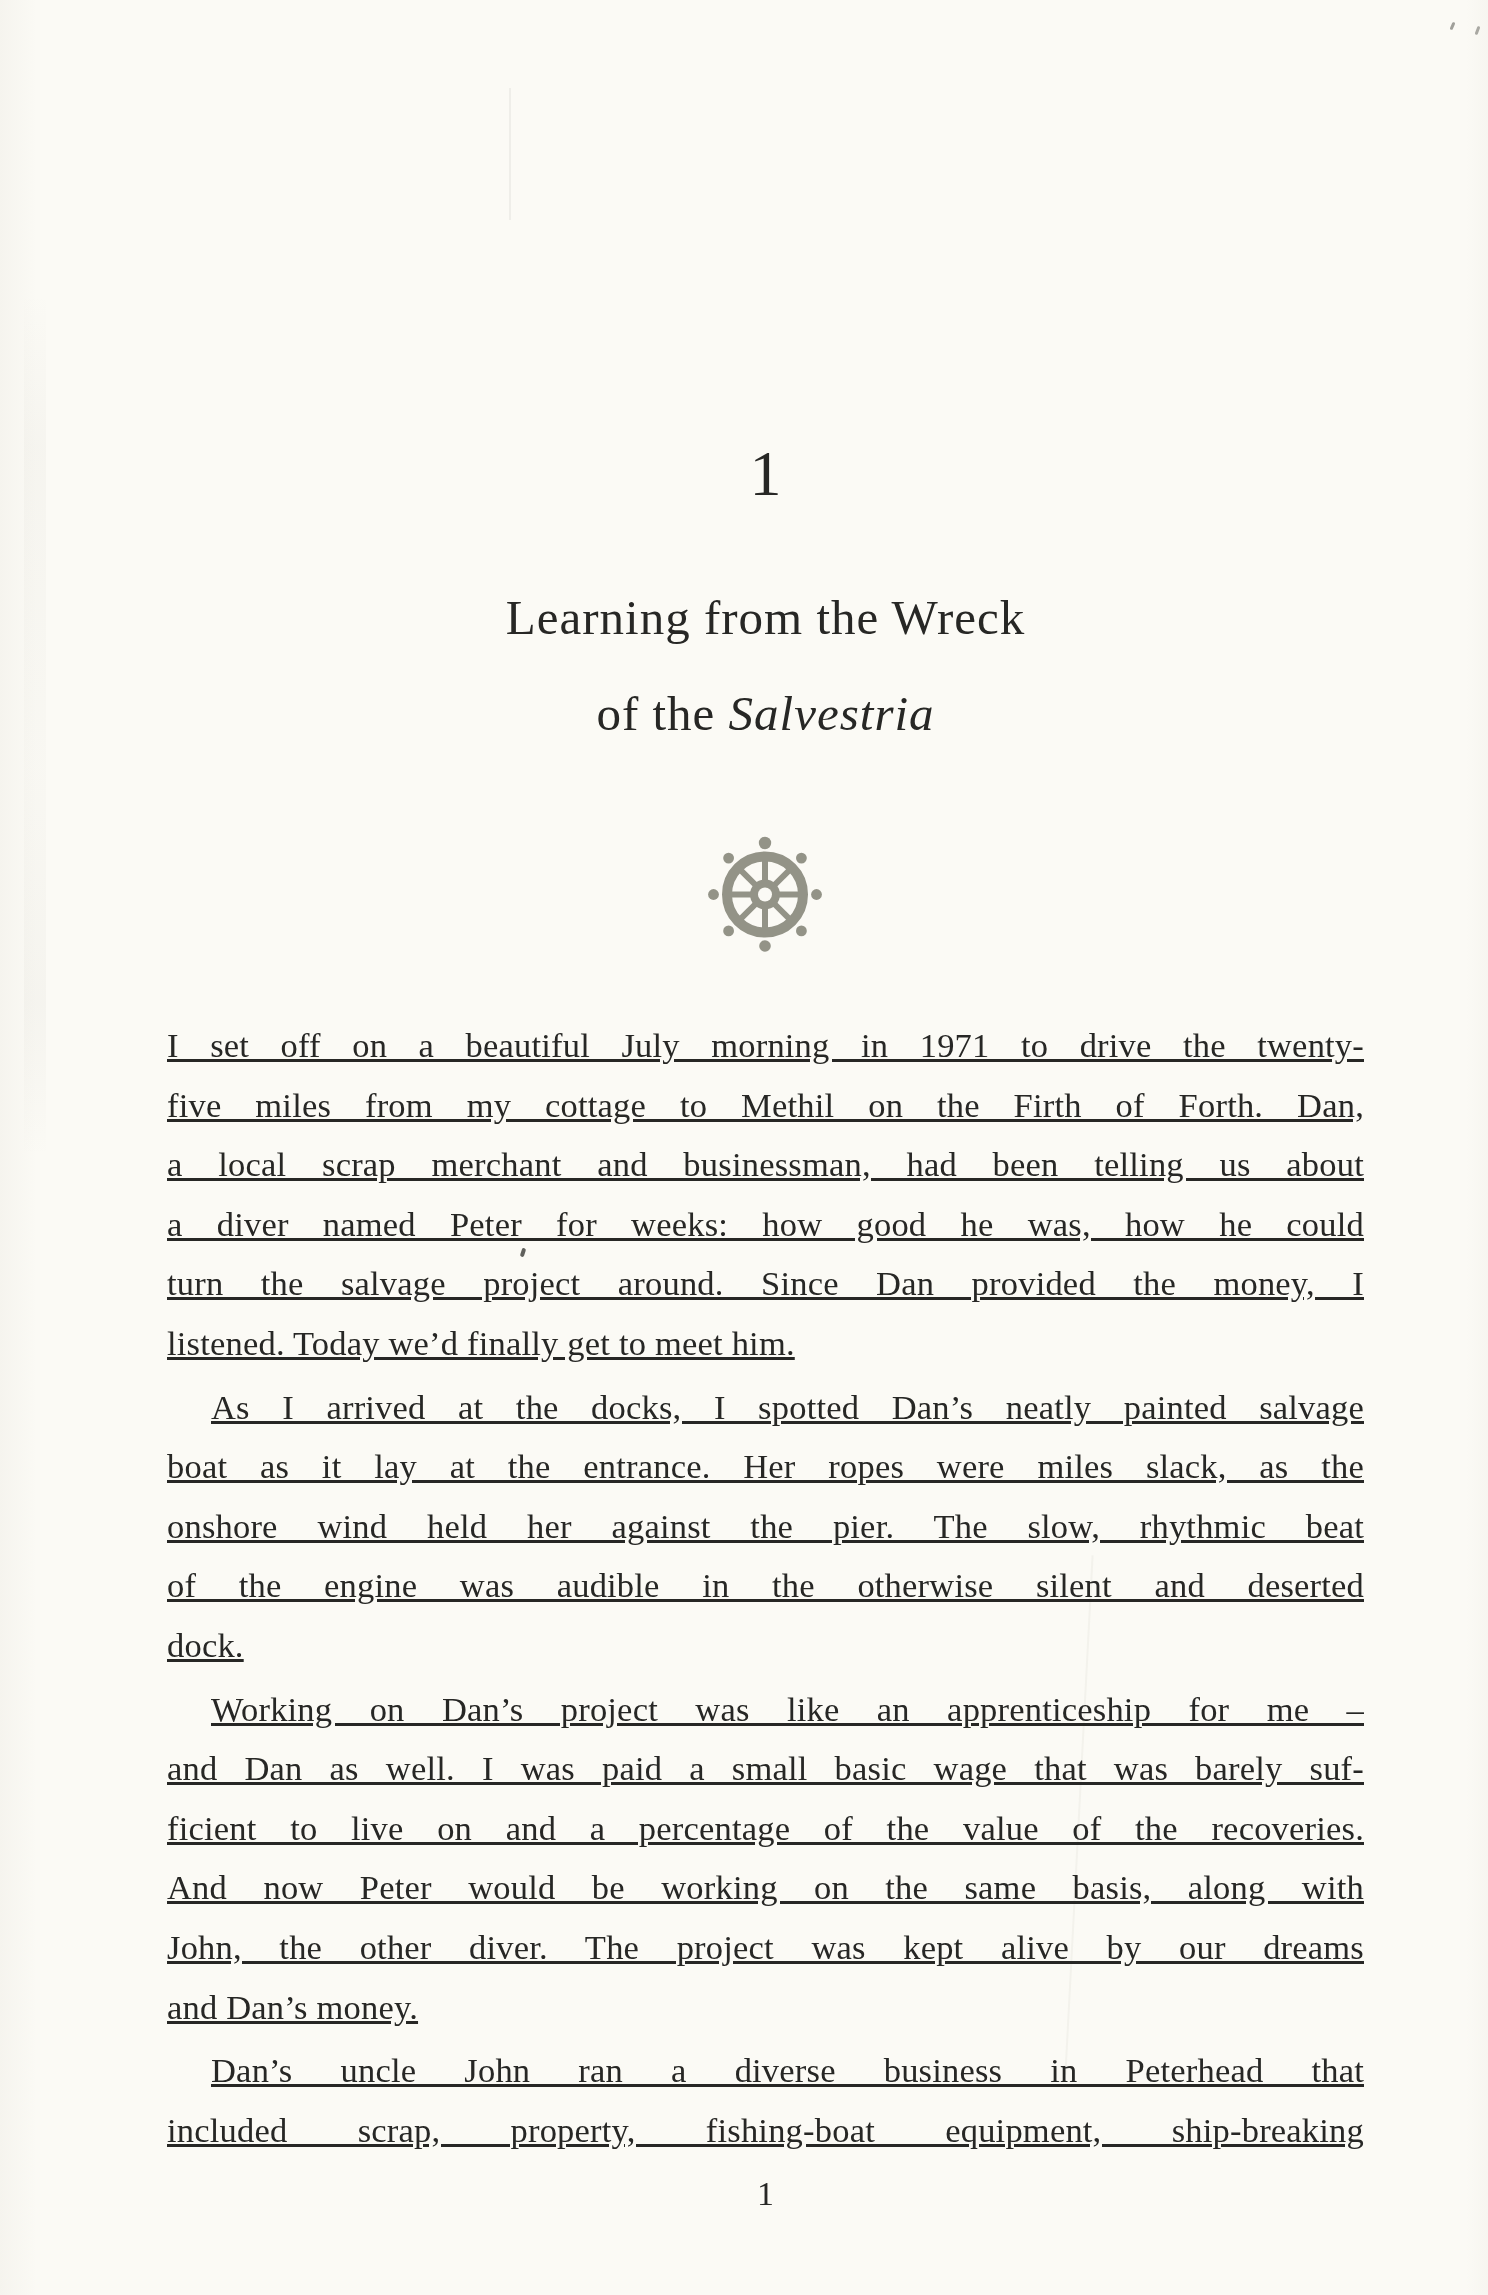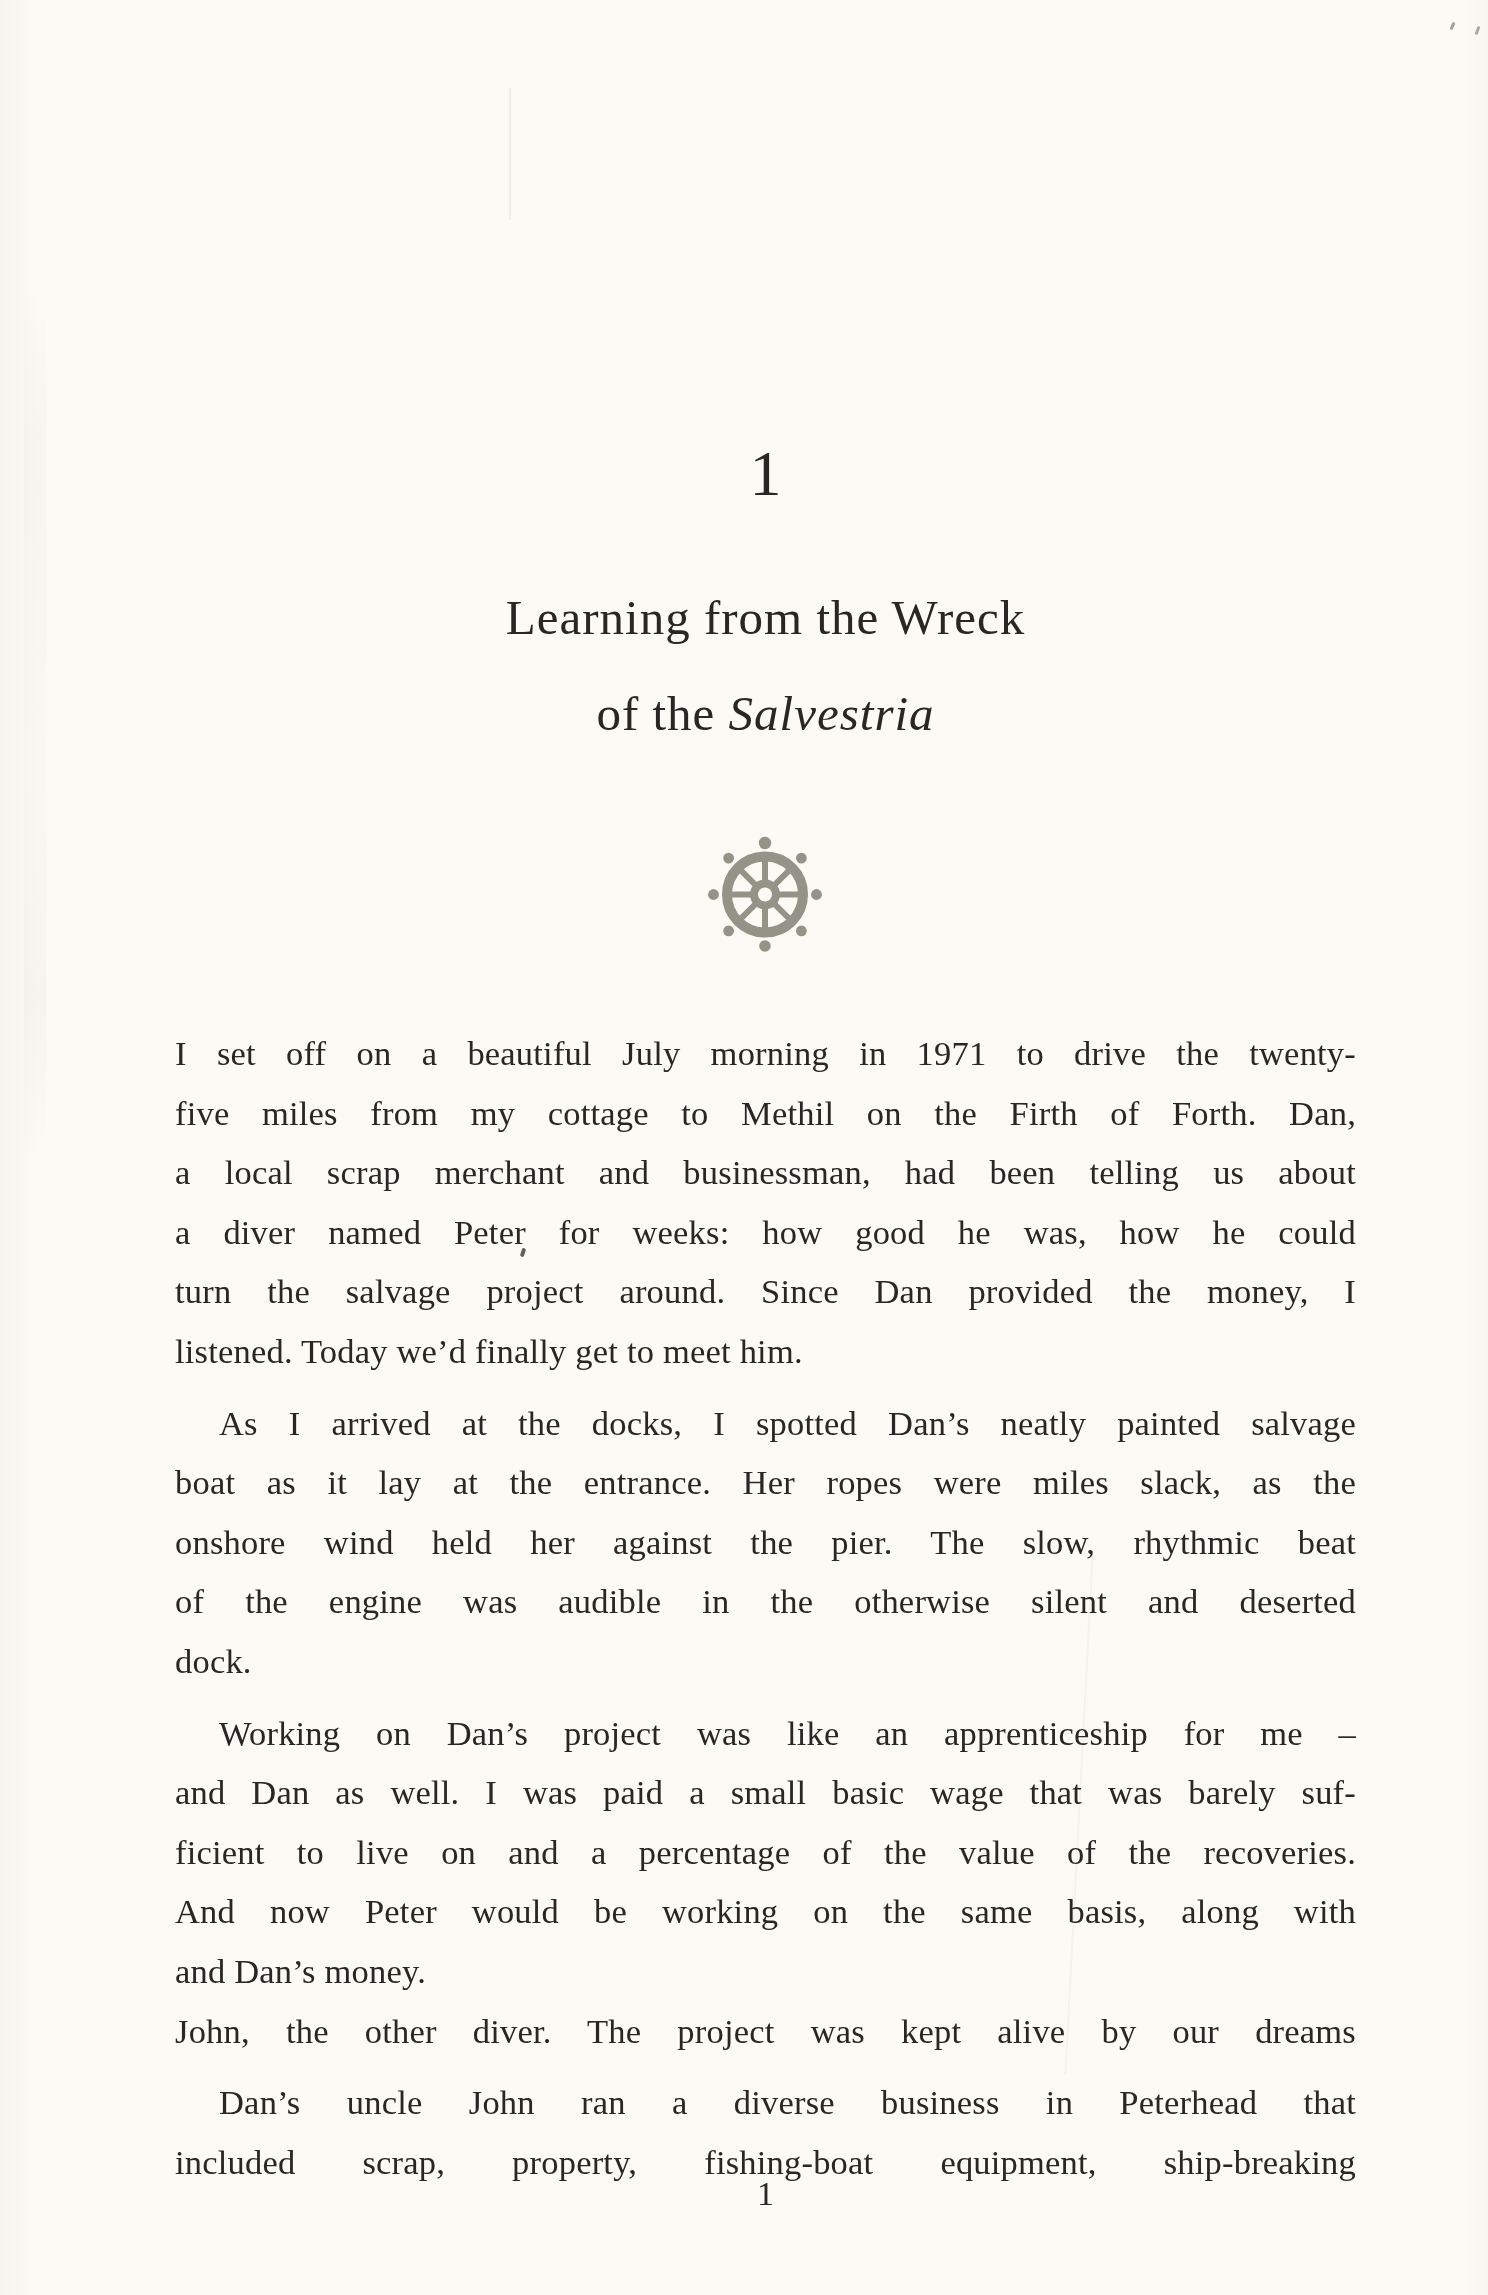--- a/index.html
+++ b/index.html
@@ -52,21 +52,21 @@
     height: 126px;
   }
   .body-text {
     position: absolute;
     top: 1012px;
     left: 163px;
     width: 1205px;
     font-size: 34.5px;
     letter-spacing: 0.2px;
   }
-  .para { margin: 12px; }
+  .para { margin: 4px; text-decoration: underline; }
   .para .line {
     line-height: 59.6px;
     height: 59.6px;
     white-space: normal;
     text-align: justify;
     text-align-last: justify;
   }
   .para .line.ragged {
     text-align-last: left;
   }
@@ -183,22 +183,22 @@
         <div class="line">boat as it lay at the entrance. Her ropes were miles slack, as the</div>
         <div class="line">onshore wind held her against the pier. The slow, rhythmic beat</div>
         <div class="line">of the engine was audible in the otherwise silent and deserted</div>
         <div class="line ragged">dock.</div>
       </div>
       <div class="para indent">
         <div class="line">Working on Dan’s project was like an apprenticeship for me –</div>
         <div class="line">and Dan as well. I was paid a small basic wage that was barely suf-</div>
         <div class="line">ficient to live on and a percentage of the value of the recoveries.</div>
         <div class="line">And now Peter would be working on the same basis, along with</div>
+        <div class="line">John, the other diver. The project was kept alive by our dreams</div>
         <div class="line ragged">and Dan’s money.</div>
-        <div class="line">John, the other diver. The project was kept alive by our dreams</div>
       </div>
       <div class="para indent">
         <div class="line">Dan’s uncle John ran a diverse business in Peterhead that</div>
         <div class="line">included scrap, property, fishing-boat equipment, ship-breaking</div>
       </div>
     </div>
 
   <div class="page-number">1</div>
 
 </div>

